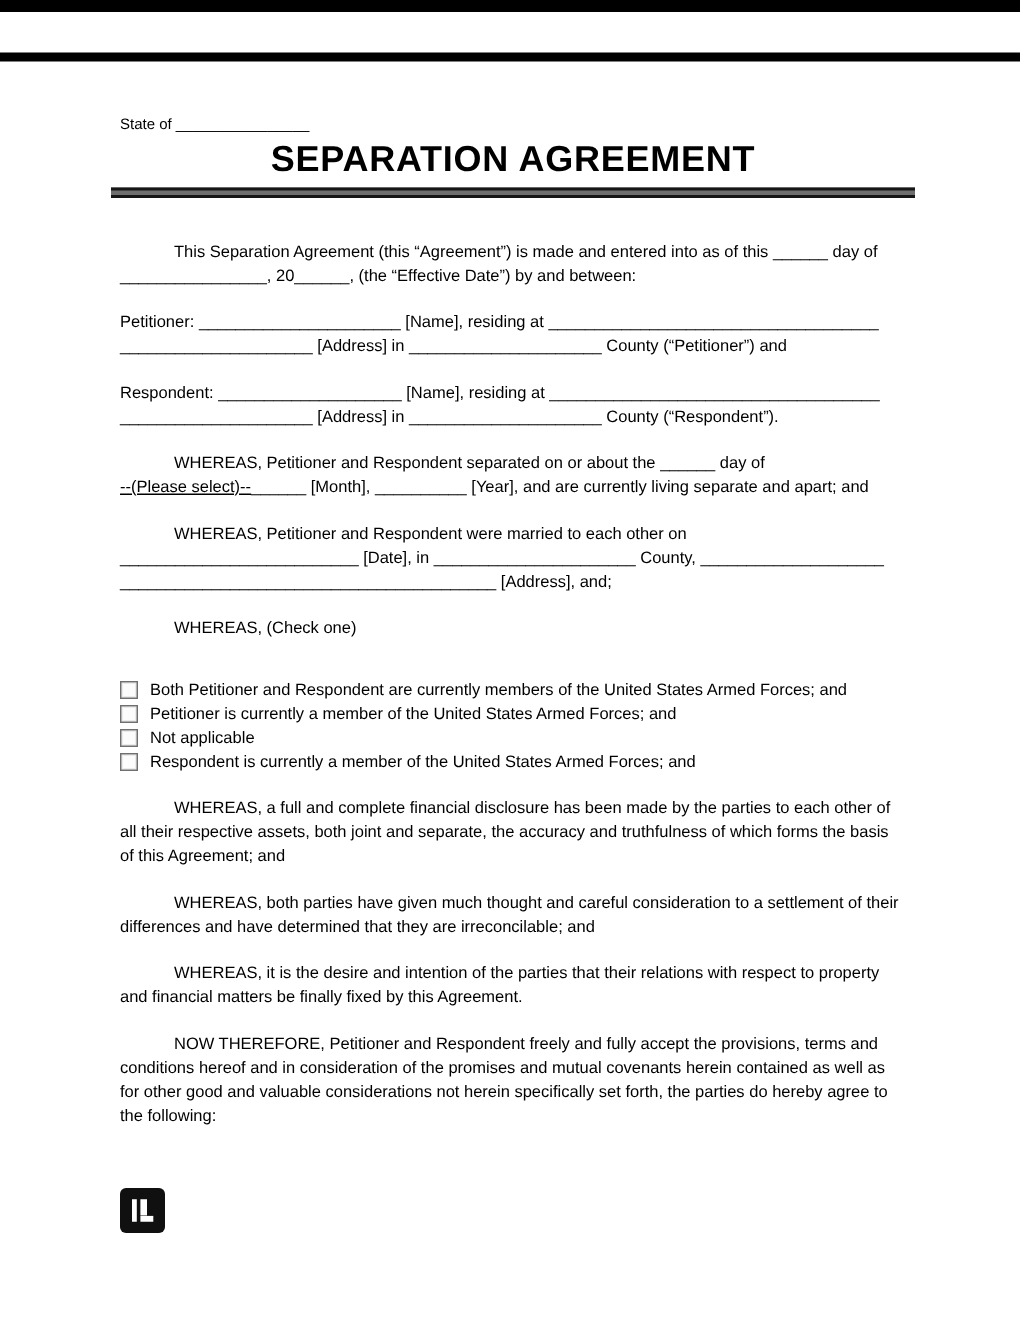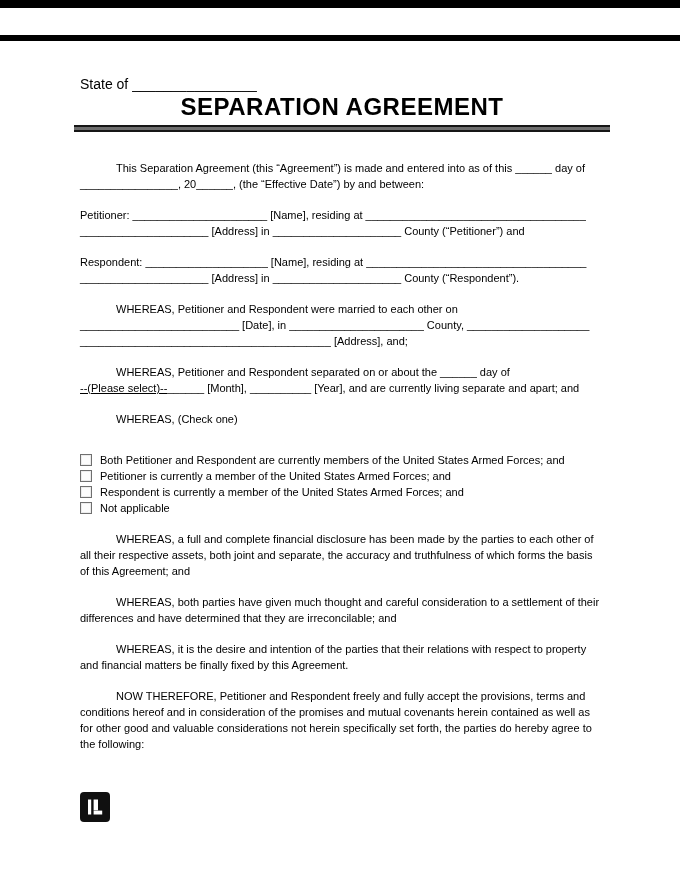--- a/index.html
+++ b/index.html
@@ -11,21 +11,21 @@
     color: #000;
     position: relative;
     overflow: hidden;
   }
   .bar { position: absolute; left: 0; width: 680px; background: #000; }
   .bar-top { top: 0; height: 8px; }
   .bar-second { top: 35px; height: 6px; }
 
   .page { position: absolute; top: 78px; left: 80px; width: 524px; }
 
-  .state-of { font-size: 14px; line-height: 12px; margin: 0 0 4px 0; }
+  .state-of { font-size: 10px; line-height: 12px; margin: 0 0 4px 0; }
 
   .title {
     font-size: 24px;
     font-weight: bold;
     text-align: center;
     letter-spacing: .5px;
     margin: 2px 0 5px 0;
     line-height: 26px;
   }
 
@@ -80,45 +80,45 @@
 
     <div class="para indent">This Separation Agreement (this “Agreement”) is made and entered into as of this ______ day of
 ________________, 20______, (the “Effective Date”) by and between:</div>
 
     <div class="para"><span class="b">Petitioner:</span><span> ______________________ [Name], residing at ____________________________________
 _____________________ [Address] in _____________________ County (“Petitioner”) and</span></div>
 
     <div class="para"><span class="b">Respondent:</span><span> ____________________ [Name], residing at ____________________________________
 _____________________ [Address] in _____________________ County (“Respondent”).</span></div>
 
+    <div class="para indent"><span>WHEREAS, Petitioner and Respondent separated on or about the ______ day of
+</span><span class="select">--(Please select)--</span><span>______ [Month], __________ [Year], and are currently living separate and apart; and</span></div>
+
     <div class="para indent">WHEREAS, Petitioner and Respondent were married to each other on
 __________________________ [Date], in ______________________ County, ____________________
 _________________________________________ [Address], and;</div>
-
-    <div class="para indent"><span>WHEREAS, Petitioner and Respondent separated on or about the ______ day of
-</span><span class="select">--(Please select)--</span><span>______ [Month], __________ [Year], and are currently living separate and apart; and</span></div>
 
     <div class="para indent check-one">WHEREAS, (Check one)</div>
 
     <div class="check-group">
       <div class="check-row">
         <span class="checkbox"></span>
         <span class="check-label"><span class="b">Both Petitioner and Respondent</span><span> are currently members of the United States Armed Forces; and</span></span>
       </div>
       <div class="check-row">
         <span class="checkbox"></span>
         <span class="check-label"><span class="b">Petitioner</span><span> is currently a member of the United States Armed Forces; and</span></span>
       </div>
       <div class="check-row">
         <span class="checkbox"></span>
-        <span class="check-label"><span class="b">Respondent</span><span> is currently a member of the United States Armed Forces; and</span></span>
+        <span class="check-label"><span class="b"></span><span>Not applicable</span></span>
       </div>
       <div class="check-row">
         <span class="checkbox"></span>
-        <span class="check-label"><span class="b"></span><span>Not applicable</span></span>
+        <span class="check-label"><span class="b">Respondent</span><span> is currently a member of the United States Armed Forces; and</span></span>
       </div>
     </div>
 
     <div class="para indent">WHEREAS, a full and complete financial disclosure has been made by the parties to each other of
 all their respective assets, both joint and separate, the accuracy and truthfulness of which forms the basis
 of this Agreement; and</div>
 
     <div class="para indent">WHEREAS, both parties have given much thought and careful consideration to a settlement of their
 differences and have determined that they are irreconcilable; and</div>
 

